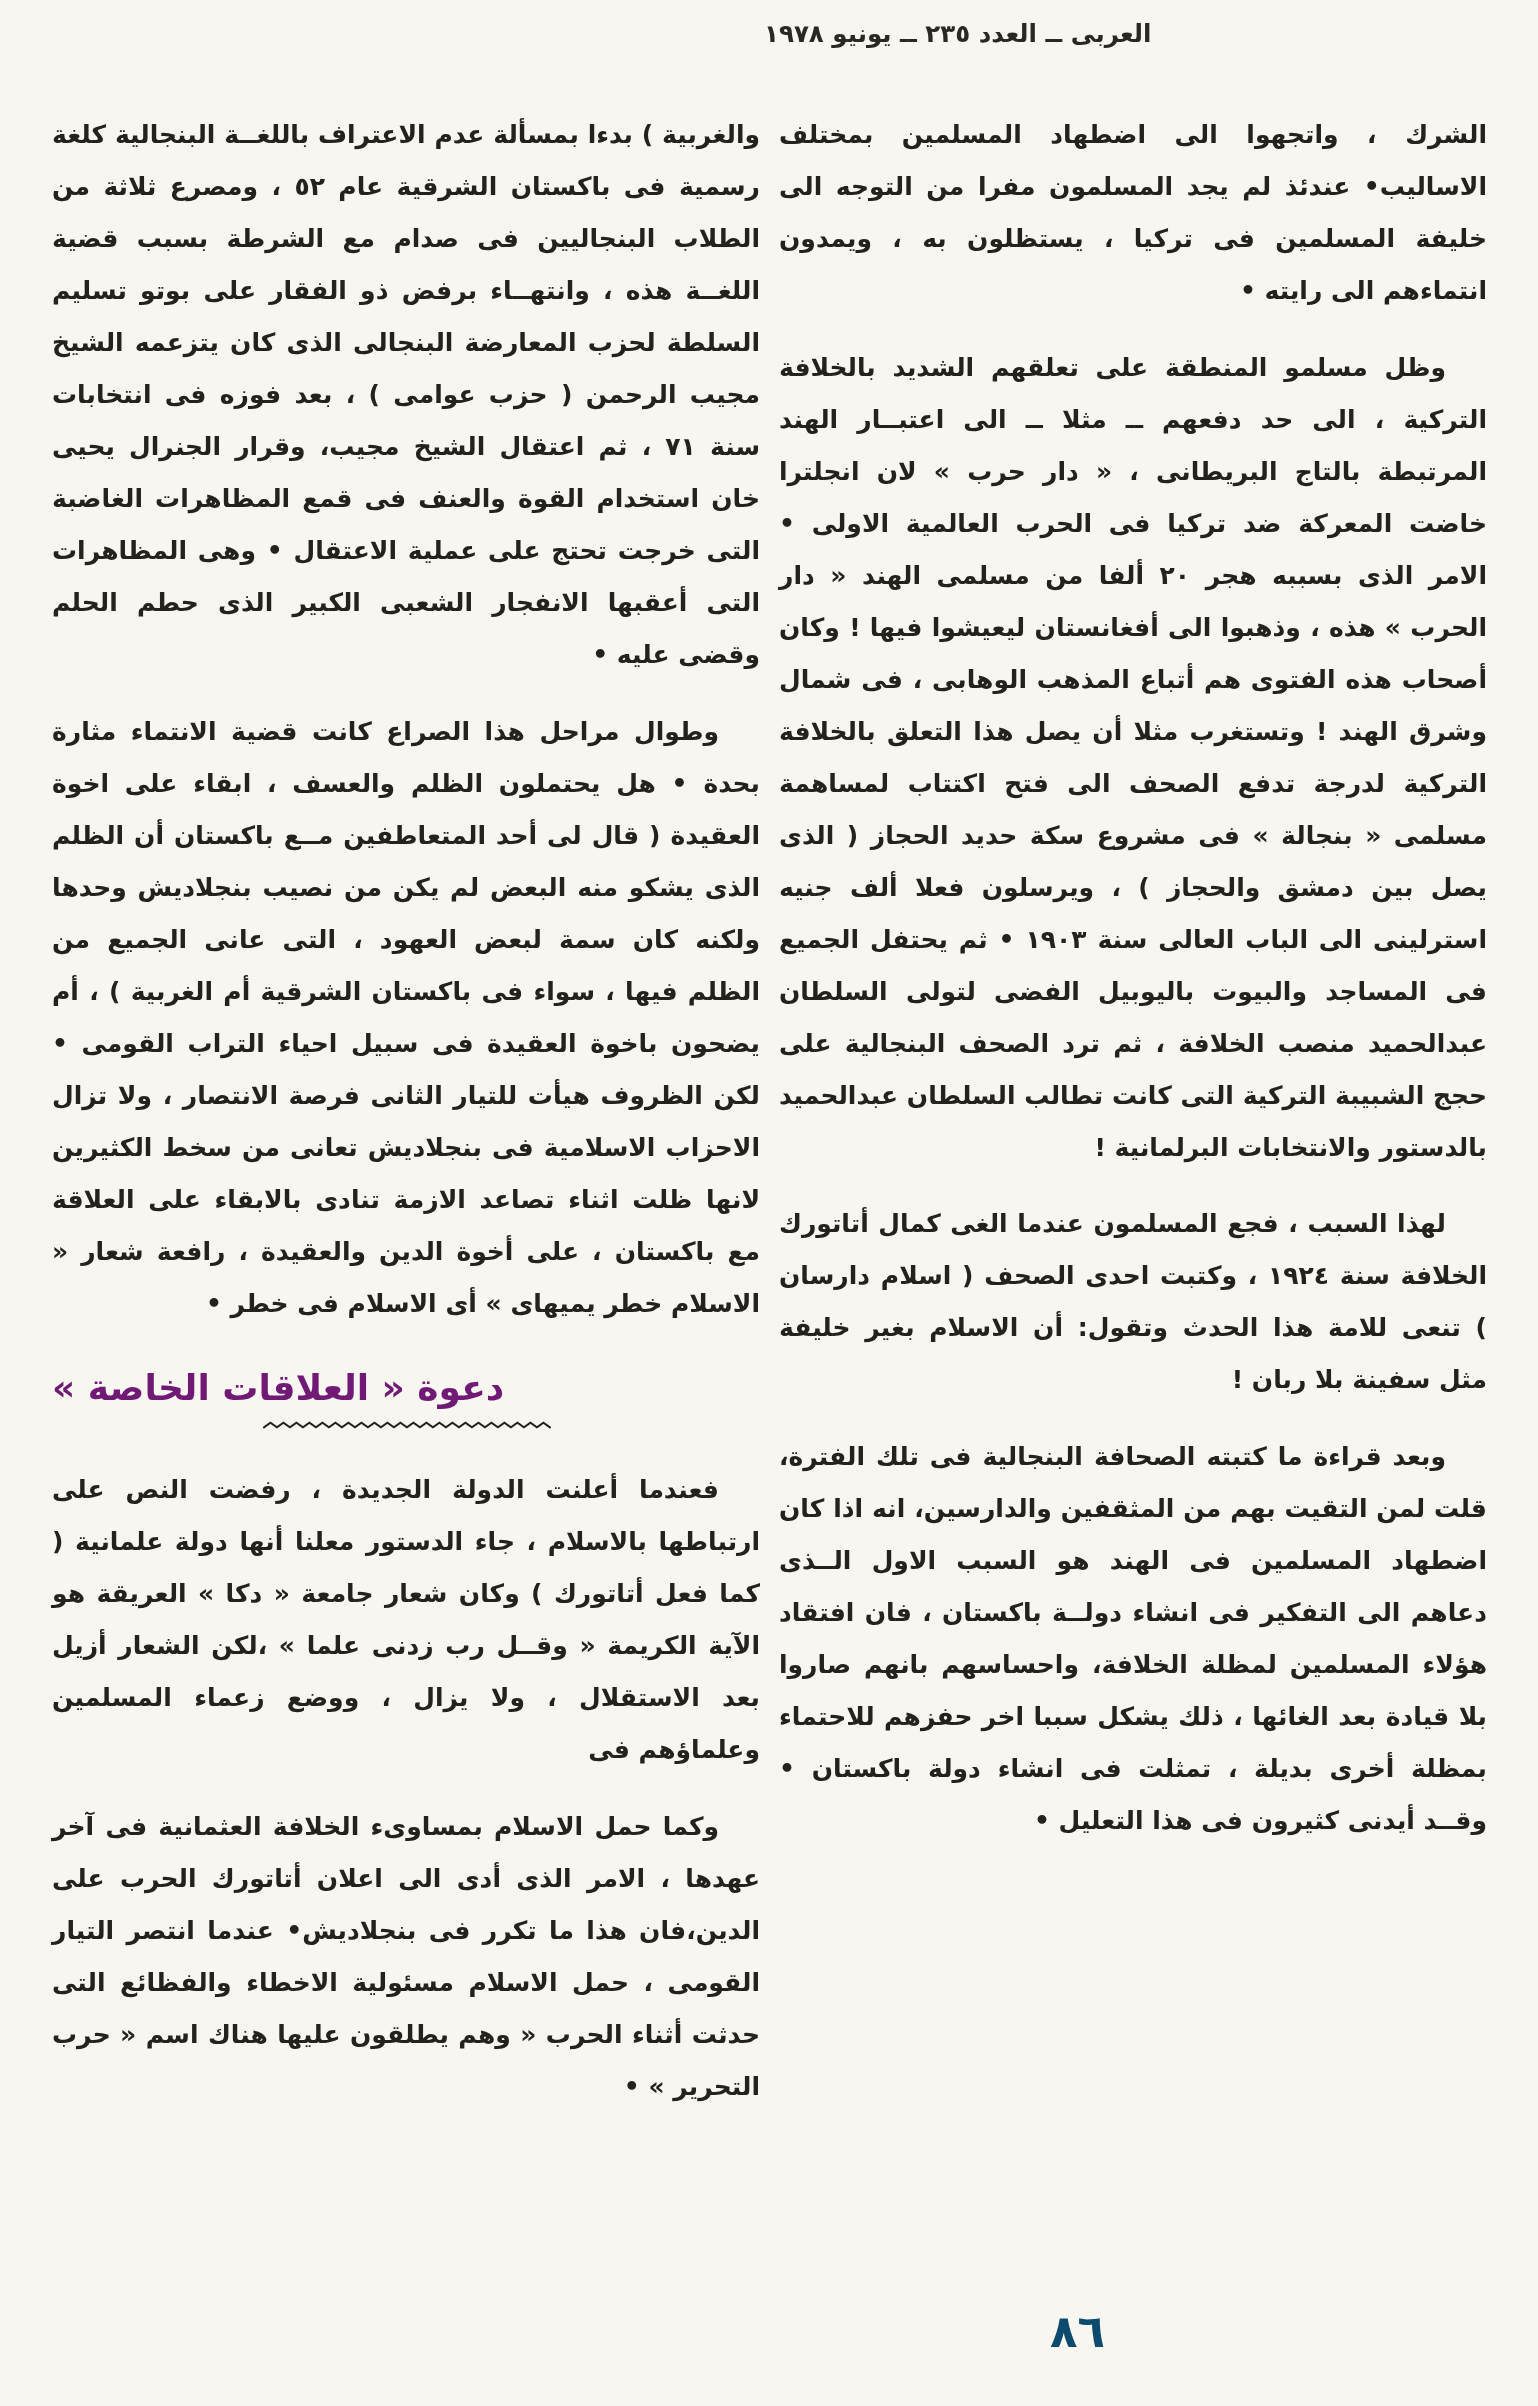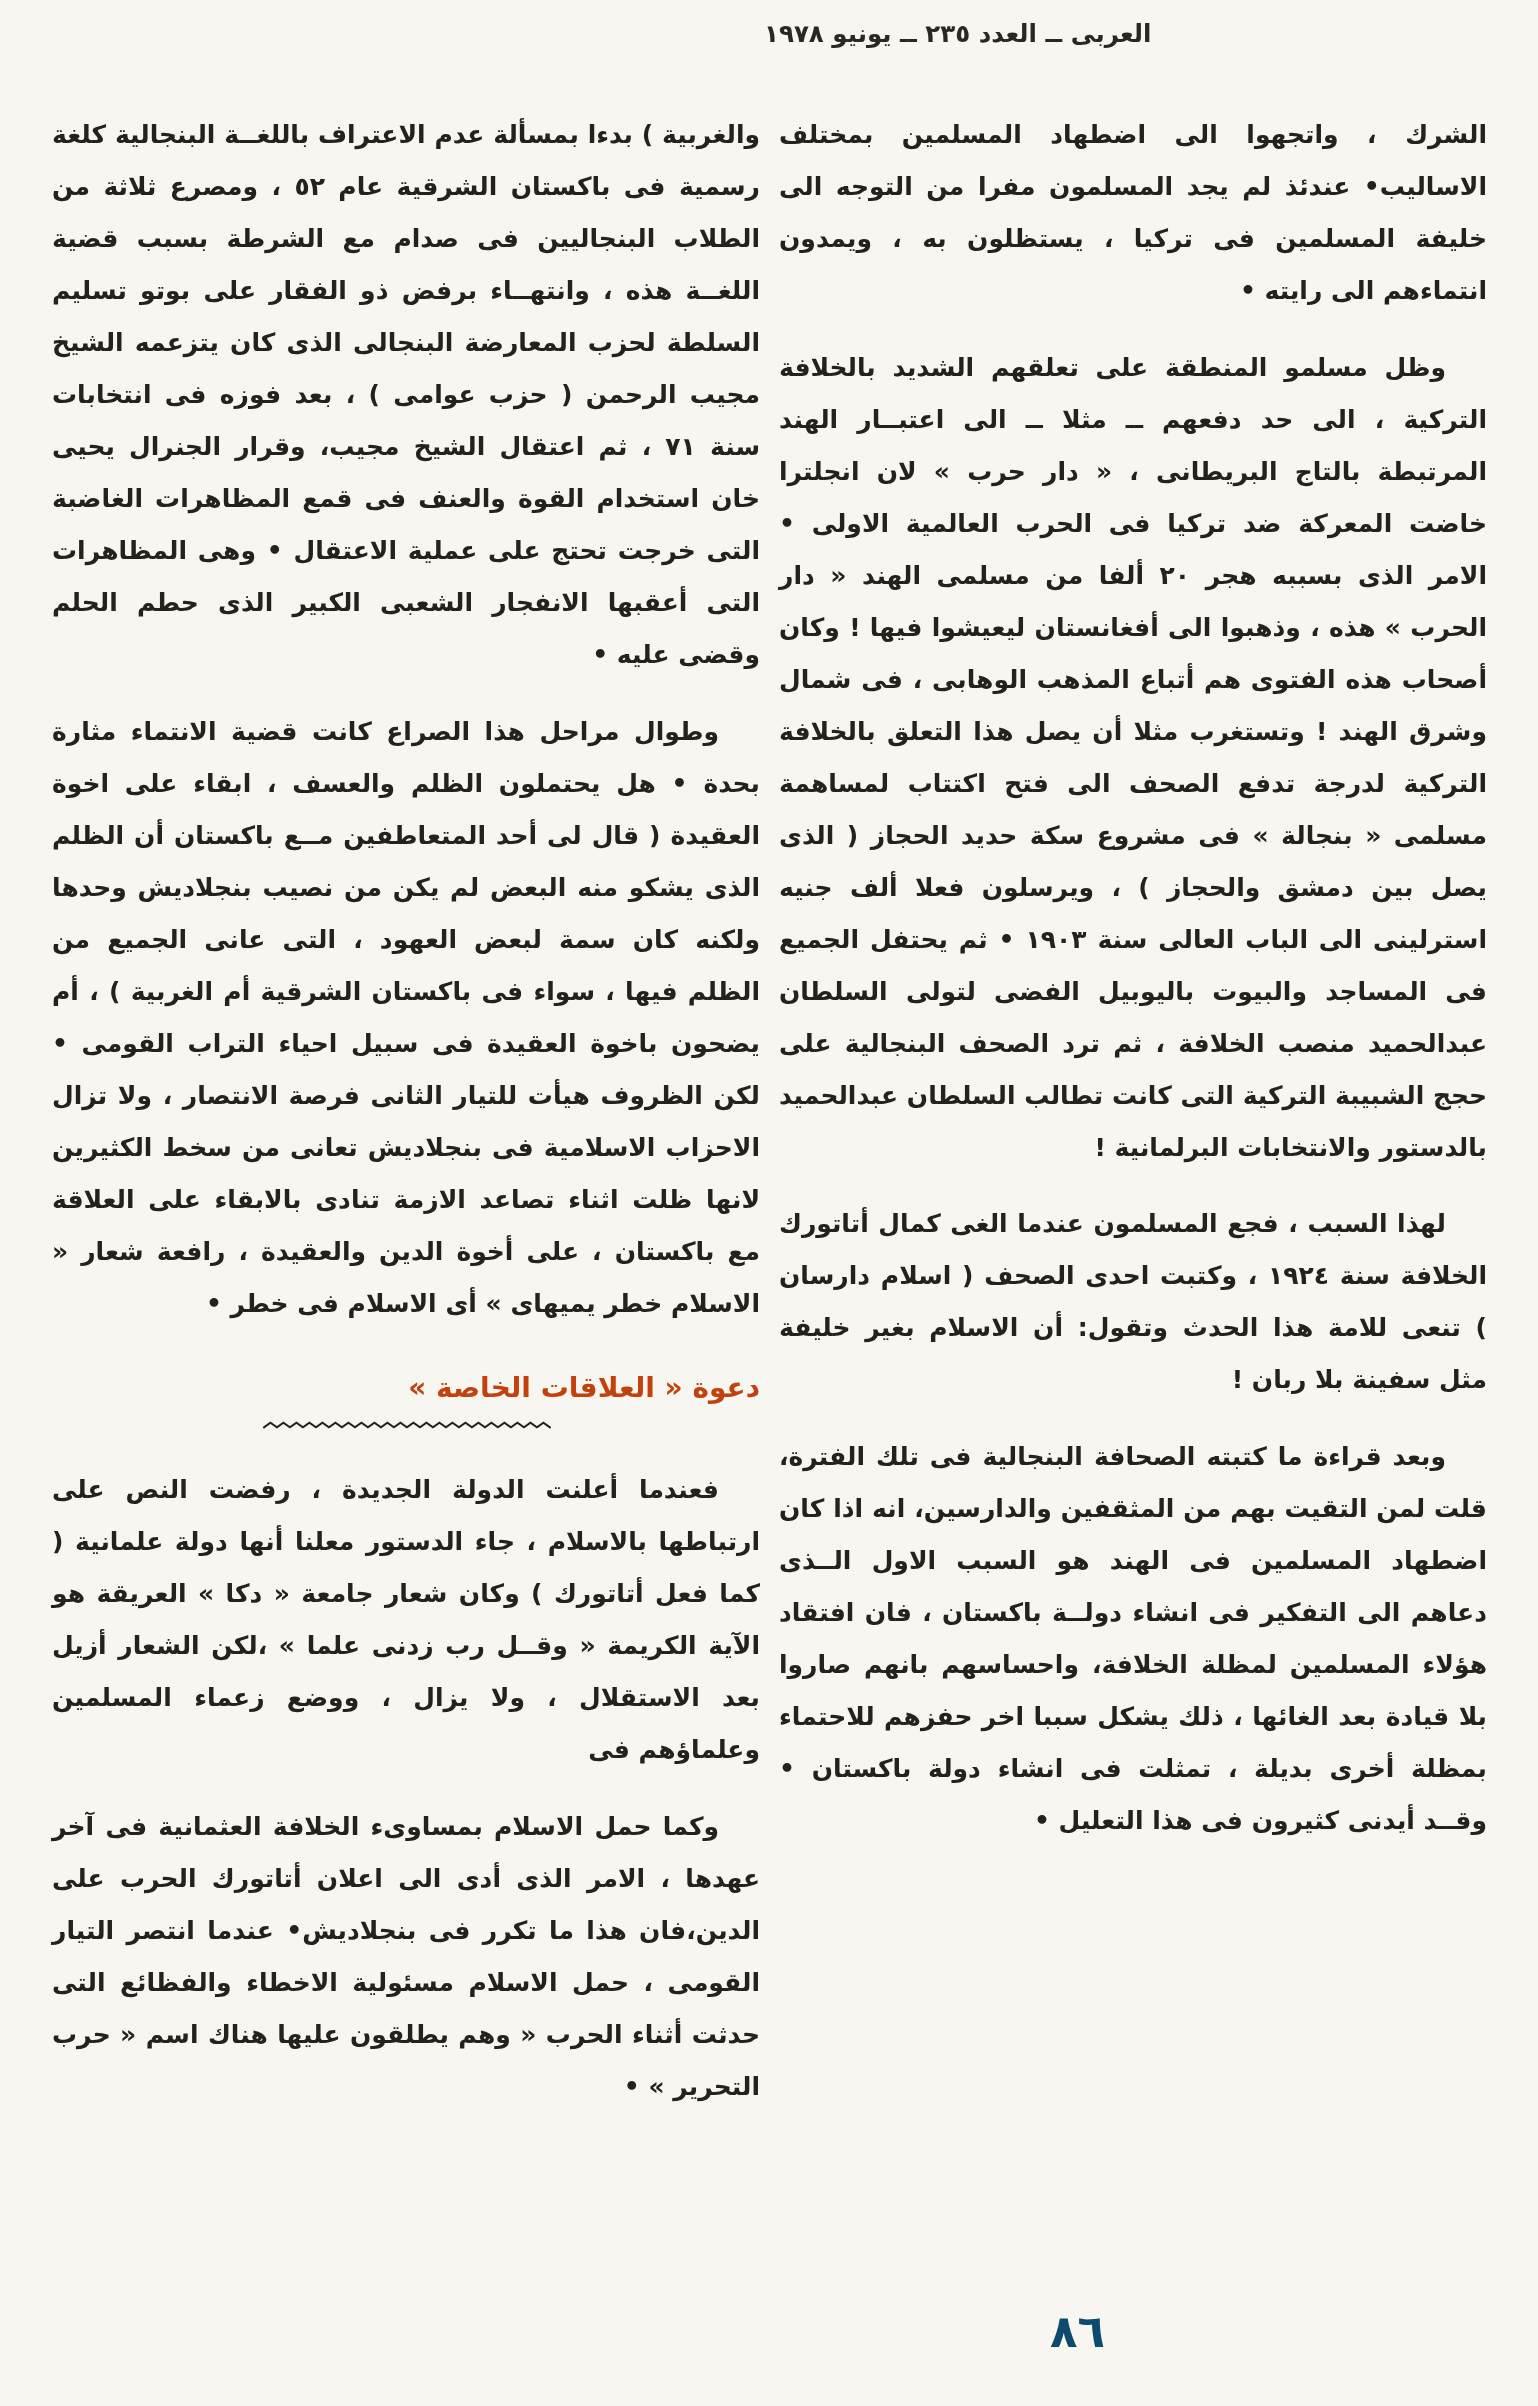--- a/index.html
+++ b/index.html
@@ -24,25 +24,25 @@
     position:absolute;top:109px;width:708px;
     font-size:25px;font-weight:700;line-height:52px;
     text-align:justify;
   }
   .col-right{right:51px;}
   .col-left{left:53px;}
   .col p{margin:0 0 24.5px 0;text-indent:41px;}
   .col p.cont{text-indent:0;}
   .col p:last-child{margin-bottom:0;}
   .section-heading{
-    text-align:right;
-    font-size:28px;font-weight:700;
+    text-align:left;
+    font-size:36px;font-weight:700;
     margin:32px 0 5.6px 0;
     letter-spacing:0.9px;
-    color:#c2410c;
+    color:#701a75;
   }
   .wavy-rule{
     display:block;
     margin:3.8px auto 32px auto;
   }
   .page-number{
     position:absolute;
     top:2305px;left:1051px;
     font-size:45px;font-weight:700;
     color:#0c4a6e;

